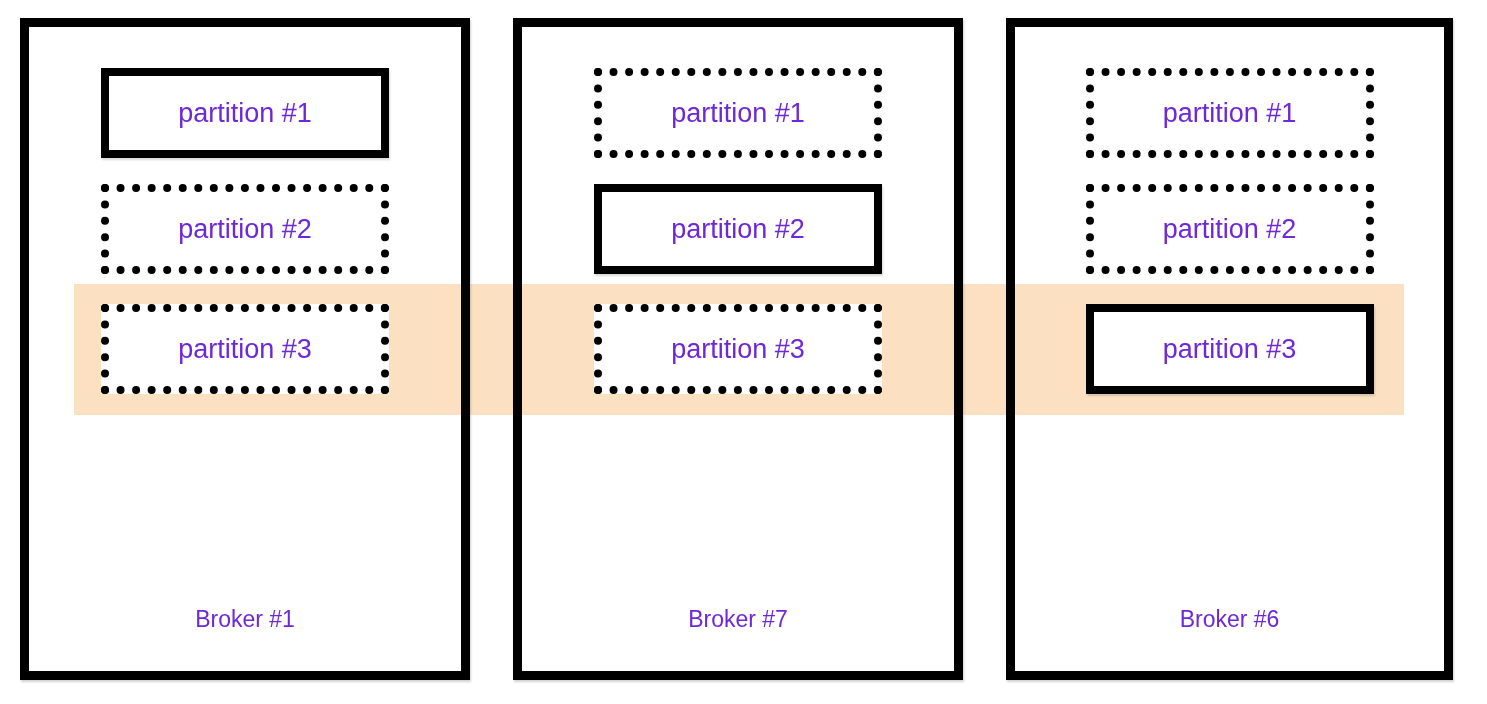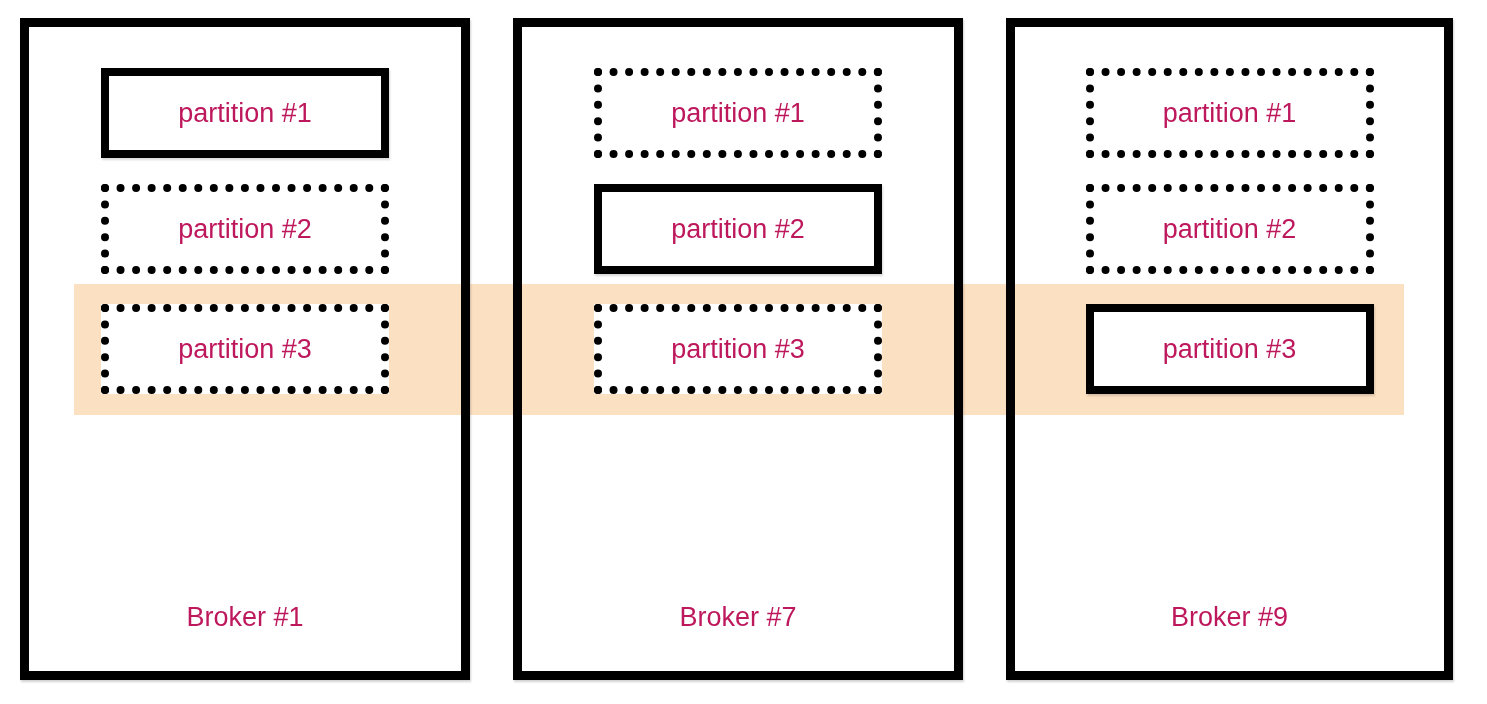--- a/index.html
+++ b/index.html
@@ -3,21 +3,21 @@
 <meta charset="utf-8">
 <style>
   html, body { margin: 0; padding: 0; background: #ffffff; }
   .canvas {
     position: relative;
     width: 1487px;
     height: 704px;
     background: #ffffff;
     overflow: hidden;
     font-family: "Liberation Sans", sans-serif;
-    color: #be185d;
+    color: #6d28d9;
   }
   .highlight-band {
     position: absolute;
     left: 74px;
     top: 284px;
     width: 1330px;
     height: 131px;
     background: #fce0c2;
   }
   .broker {
@@ -53,21 +53,21 @@
   .partition[data-style="dotted"] { border-style: dotted; box-shadow: none; }
   .partition.p1 { top: 41px; }
   .partition.p2 { top: 157px; text-align: center; }
   .partition.p3 { top: 277px; text-align: right; }
   .broker-label {
     position: absolute;
     left: 0;
     right: 0;
     bottom: 38px;
     text-align: center;
-    font-size: 27px;
+    font-size: 23px;
   }
 </style>
 </head>
 <body>
 
 <div class="canvas">
 
   <div class="highlight-band"></div>
 
   <div class="broker b1">
@@ -99,16 +99,16 @@
   <div class="broker b3">
     <div class="partition p1" data-style="dotted">
       <span>partition #1</span>
     </div>
     <div class="partition p2" data-style="dotted">
       <span>partition #2</span>
     </div>
     <div class="partition p3" data-style="solid">
       <span>partition #3</span>
     </div>
-    <div class="broker-label">Broker #9</div>
+    <div class="broker-label">Broker #6</div>
   </div>
 
 </div>
 
 </body></html>

